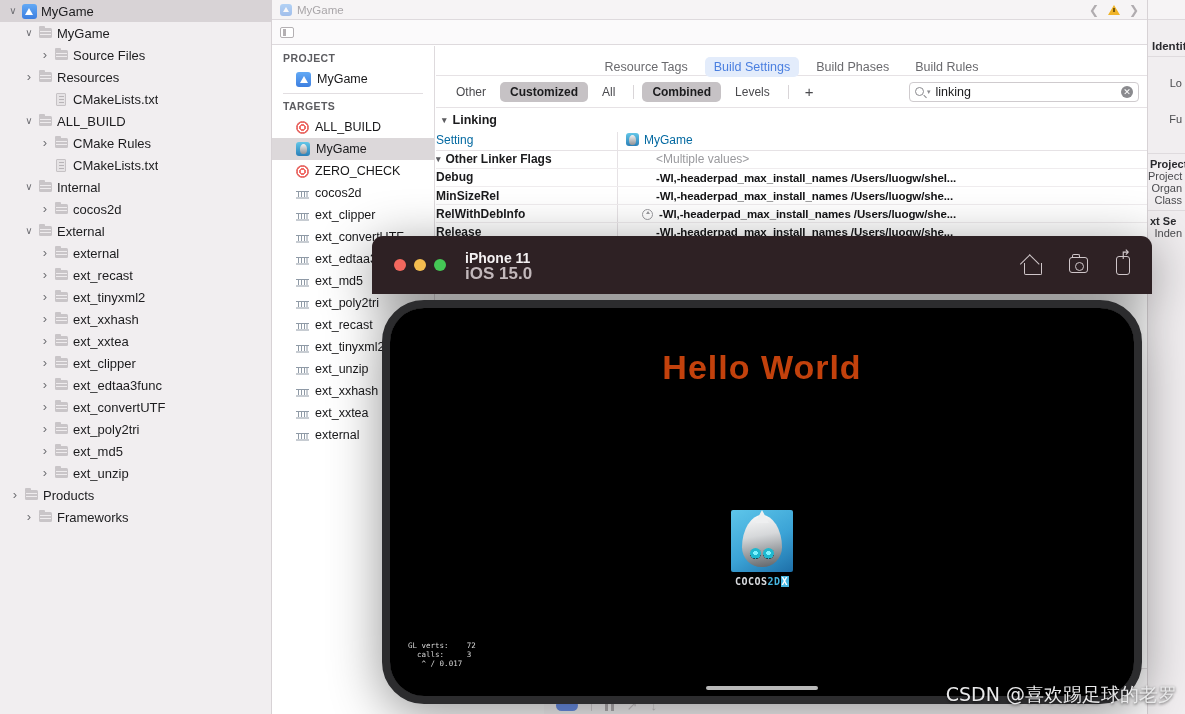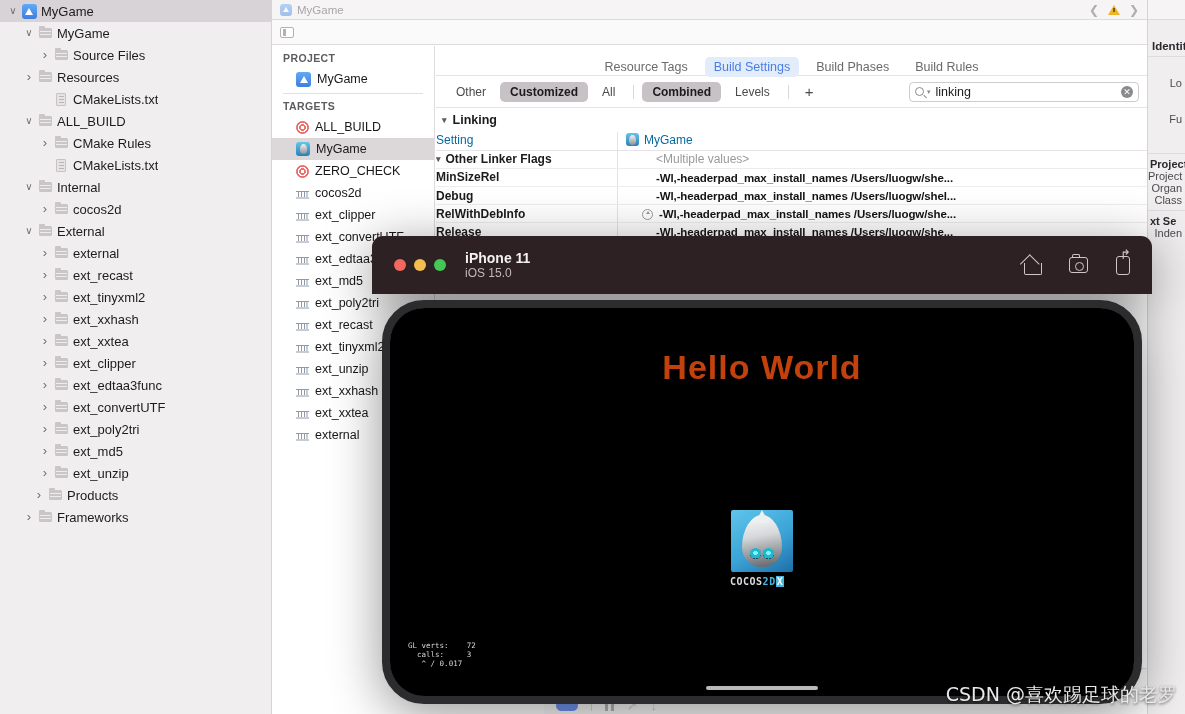--- a/index.html
+++ b/index.html
@@ -287,21 +287,21 @@
     background: #2e2124; border-radius: 11px 11px 0 0;
     display: flex; align-items: center; padding: 0 22px;
   }
   .tl-dots { display: flex; gap: 8px; }
   .tl-dot { width: 12px; height: 12px; border-radius: 50%; }
   .tl-red { background: #f3685e; }
   .tl-yel { background: #f4bd4f; }
   .tl-grn { background: #44c755; }
   .sim-titles { margin-left: 19px; }
   .sim-name { font-size: 14px; font-weight: bold; color: #f4f1f2; line-height: 16px; }
-  .sim-os { font-size: 12px; color: #c2b8bb; line-height: 15px; }
+  .sim-os { font-size: 17px; color: #c2b8bb; line-height: 15px; font-weight: bold; }
   .sim-actions { margin-left: auto; display: flex; align-items: center; gap: 28px; }
   .ic-home {
     width: 19px; height: 17px; position: relative;
   }
   .ic-home::before {
     content:""; position:absolute; left:1.5px; top:6px; width:16px; height:11px;
     border:1.6px solid #cfc6c9; border-top:none; border-radius: 0 0 2px 2px;
   }
   .ic-home::after {
     content:""; position:absolute; left:1px; top:0.5px; width:12.5px; height:12.5px;
@@ -341,21 +341,21 @@
     background: #000; border-radius: 34px; overflow: hidden;
   }
   #hello {
     position: absolute; left: 0; right: 0; top: 40px; text-align: center;
     font-family: Liberation Sans, sans-serif;
     font-size: 34px; font-weight: bold; color: #c2410c;
     letter-spacing: 1px;
   }
   #logo {
     position: absolute; left: 50%; top: 202px; transform: translateX(-50%);
-    width: 64px; 
+    width: 64px; text-align: center;
   }
   .logo-sq {
     width: 62px; height: 62px; margin: 0 auto;
     background: linear-gradient(150deg,#5ec6ea 0%,#3ba3d6 55%,#1e6fa8 100%);
     border-radius: 2px; position: relative; overflow: hidden;
   }
   .logo-drop {
     position: absolute; left: 50%; top: 5px; transform: translateX(-50%);
     width: 40px; height: 52px;
     background: linear-gradient(170deg,#fcfcfc 0%,#d6d8da 40%,#8e9296 75%,#5d6165 100%);
@@ -551,21 +551,21 @@
           </span>
           <span class="nav-label">ext_md5</span>
         </div>
         <div class="nav-row" style="padding-left: 38px;">
           <span class="nav-tw closed"></span>
           <span class="nav-ico">
             <span class="folder-ic"></span>
           </span>
           <span class="nav-label">ext_unzip</span>
         </div>
-        <div class="nav-row" style="padding-left: 32px;">
+        <div class="nav-row" style="padding-left: 8px;">
           <span class="nav-tw closed"></span>
           <span class="nav-ico">
             <span class="folder-ic"></span>
           </span>
           <span class="nav-label">Products</span>
         </div>
         <div class="nav-row" style="padding-left: 22px;">
           <span class="nav-tw closed"></span>
           <span class="nav-ico">
             <span class="folder-ic"></span>
@@ -706,26 +706,26 @@
         </tbody>
         <tbody id="bs-rows">
             <tr class="rowline">
               <td class="set-parent">
                 <span class="tri">▾</span>
                 <span>Other Linker Flags</span>
               </td>
               <td class="valcell"><span class="val-multi">&lt;Multiple values&gt;</span></td>
             </tr>
             <tr class="rowline">
+              <td class="set-child">Debug</td>
+              <td class="valcell"><span class="val-flag">-Wl,-headerpad_max_install_names /Users/luogw/shel...</span></td>
+            </tr>
+            <tr class="rowline">
               <td class="set-child">MinSizeRel</td>
               <td class="valcell"><span class="val-flag">-Wl,-headerpad_max_install_names /Users/luogw/she...</span></td>
-            </tr>
-            <tr class="rowline">
-              <td class="set-child">Debug</td>
-              <td class="valcell"><span class="val-flag">-Wl,-headerpad_max_install_names /Users/luogw/shel...</span></td>
             </tr>
             <tr class="rowline">
               <td class="set-child">RelWithDebInfo</td>
               <td class="valcell"><span class="badge-dot"></span><span class="val-flag" style="padding-left: 6px;">-Wl,-headerpad_max_install_names /Users/luogw/she...</span></td>
             </tr>
             <tr class="rowline">
               <td class="set-child">Release</td>
               <td class="valcell"><span class="val-flag">-Wl,-headerpad_max_install_names /Users/luogw/she...</span></td>
             </tr>
           </tbody>

